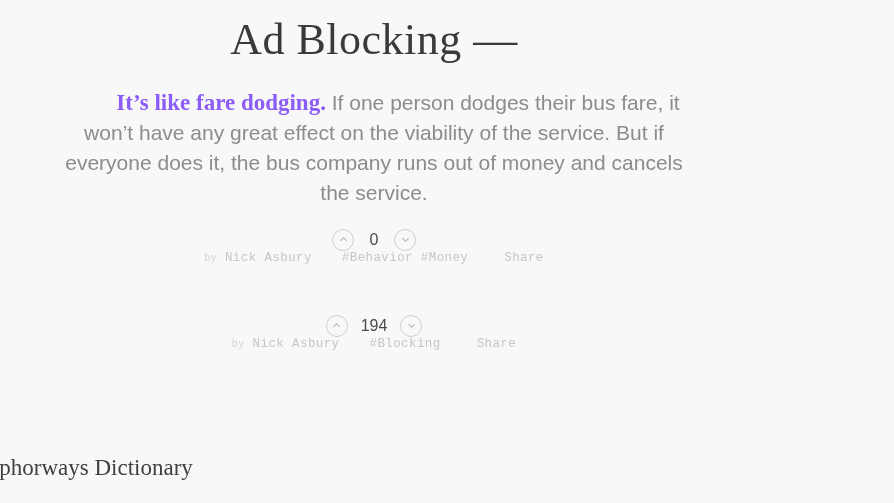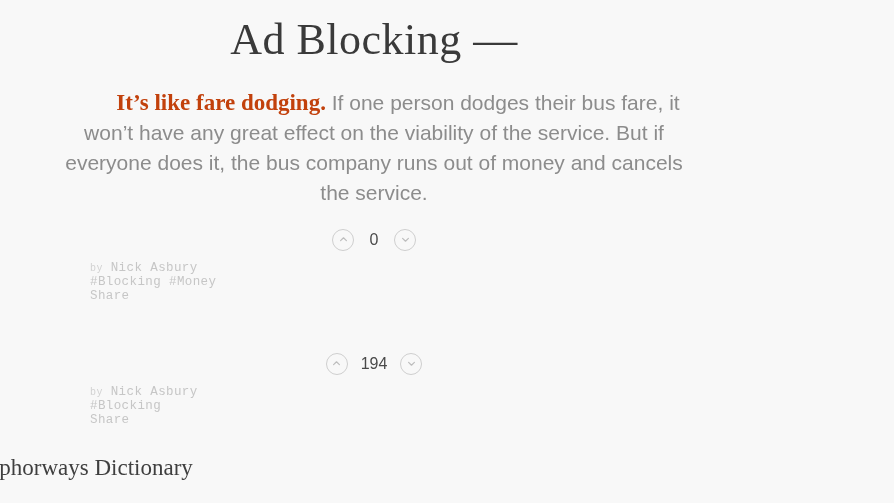--- a/index.html
+++ b/index.html
@@ -49,21 +49,21 @@
     text-align: center;
     font-size: 21px;
     line-height: 30px;
     color: #8c8c8c;
     font-weight: 300;
     font-family: "Liberation Sans", sans-serif;
   }
   .lead-in {
     font-family: "Liberation Serif", serif;
     font-weight: 700;
-    color: #c2410c;
+    color: #8b5cf6;
     font-size: 23px;
     margin-left: 48px;
   }
 
   
   .vote-row {
     display: flex;
     align-items: center;
     justify-content: center;
     gap: 13px;
@@ -90,26 +90,25 @@
     min-width: 14px;
     text-align: center;
     font-family: "Liberation Sans", sans-serif;
   }
 
   
   .meta-row {
     display: flex;
     align-items: baseline;
     justify-content: center;
-    margin-top: 10px;
+    margin-top: 0;
     font-family: "Liberation Mono", monospace;
     font-size: 12.5px;
     color: #c6c6c6;
     letter-spacing: 0.4px;
-    flex-direction: column;
   }
   .meta-author { white-space: pre; }
   .meta-by {
     font-size: 10px;
     color: #d2d2d2;
   }
   .meta-tags {
     margin-left: 30px;
     white-space: pre;
   }
@@ -155,21 +154,21 @@
           <span>
             <svg width="11" height="11" viewBox="0 0 11 11" aria-hidden="true">
               <polyline points="2.6,4.4 5.5,7.2 8.4,4.4" fill="none" stroke="#bdbdbd" stroke-width="1.2" stroke-linecap="round" stroke-linejoin="round"></polyline>
             </svg>
           </span>
         </button>
       </div>
 
       <div class="meta-row">
         <span class="meta-author"><span class="meta-by">by</span> <span>Nick Asbury</span></span>
-        <span class="meta-tags">#Blocking #Money</span>
+        <span class="meta-tags">#Behavior #Money</span>
         <span class="meta-share">Share</span>
       </div>
     </div>
 
     <div class="entry entry-second">
 
       <div class="vote-row">
         <button class="vote-btn">
           <span>
             <svg width="11" height="11" viewBox="0 0 11 11" aria-hidden="true">

